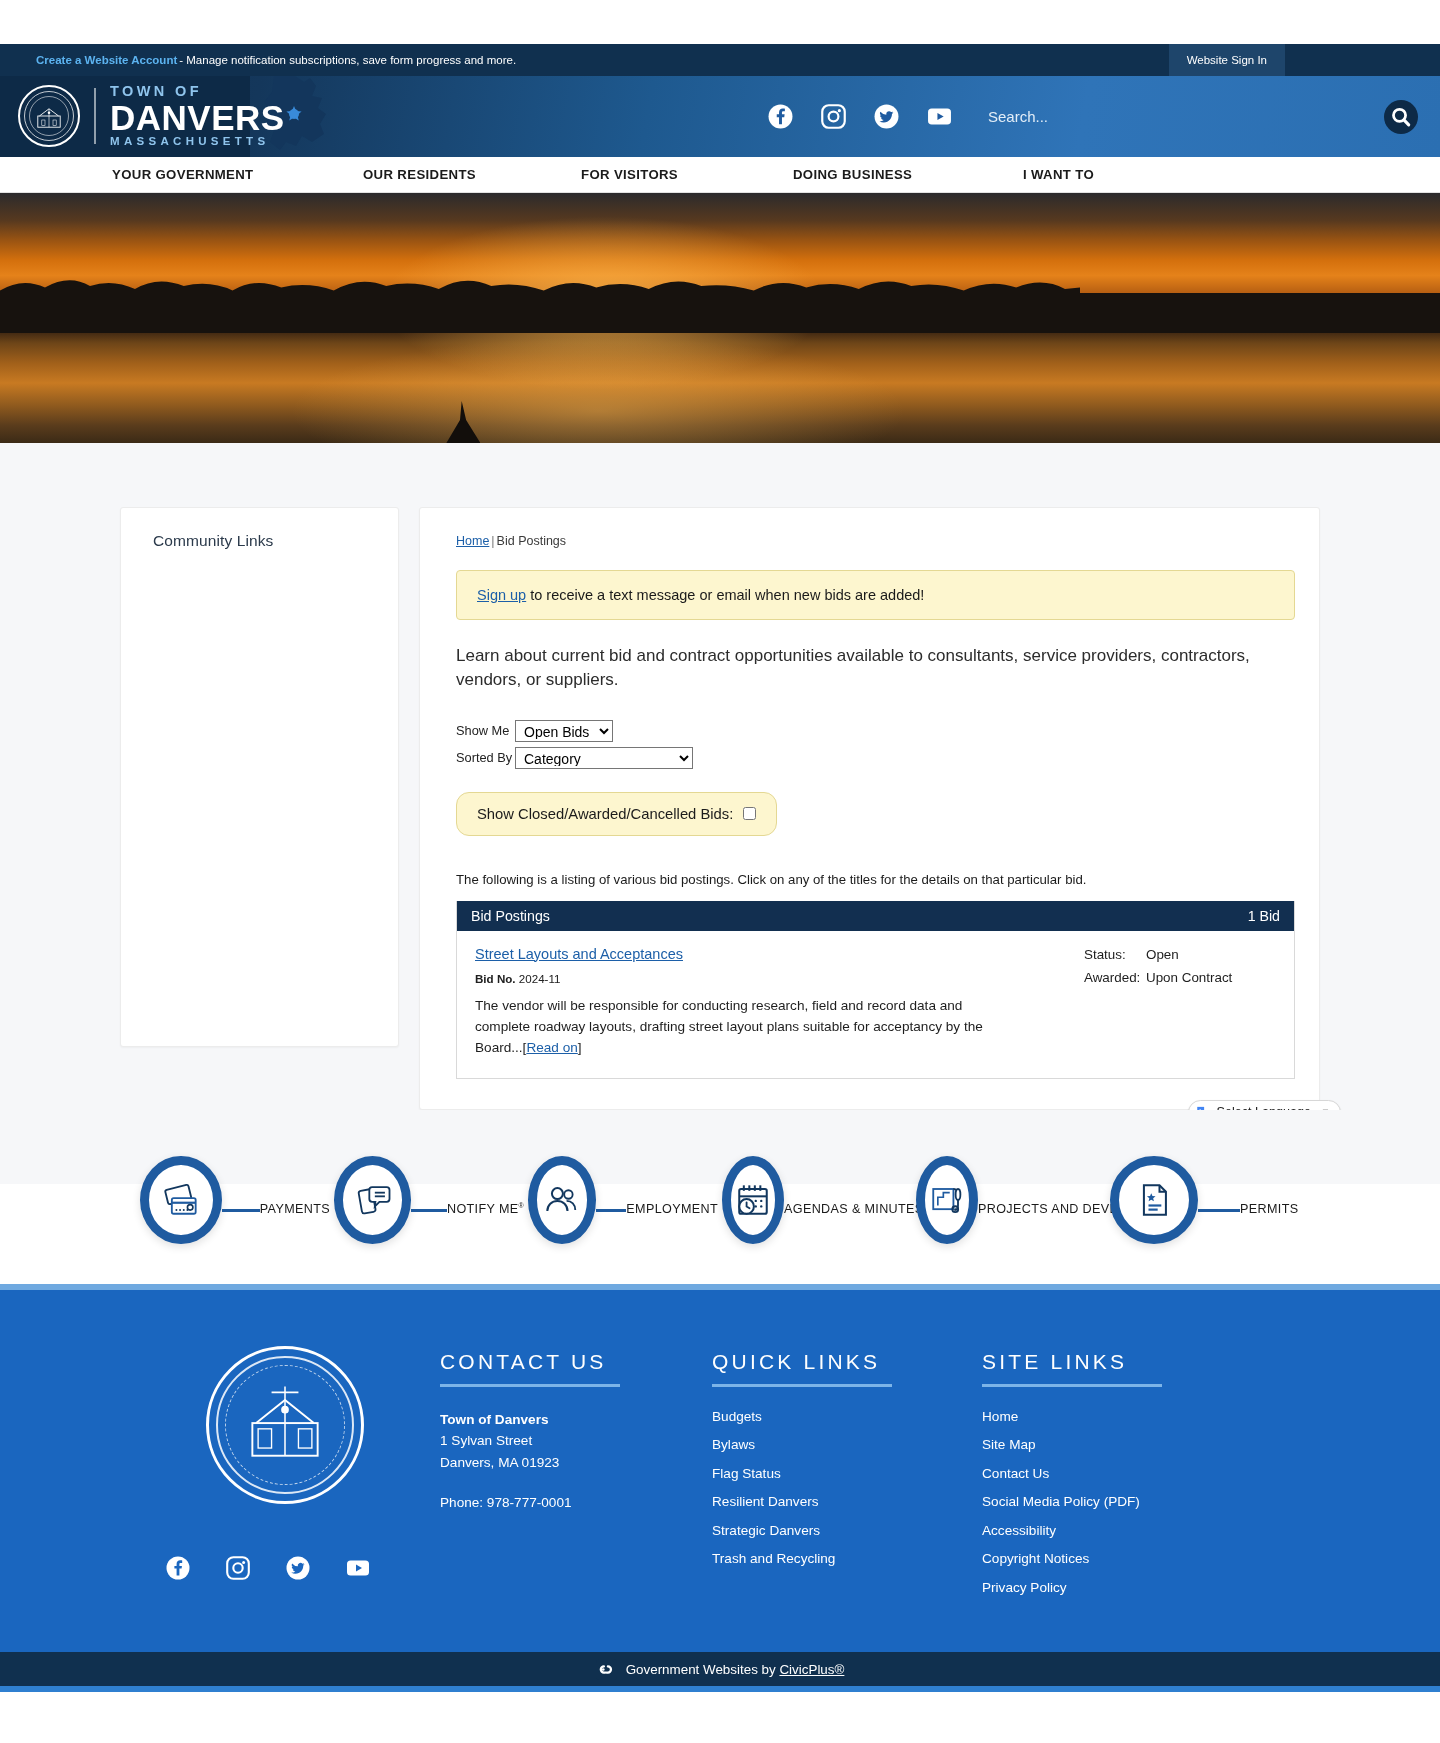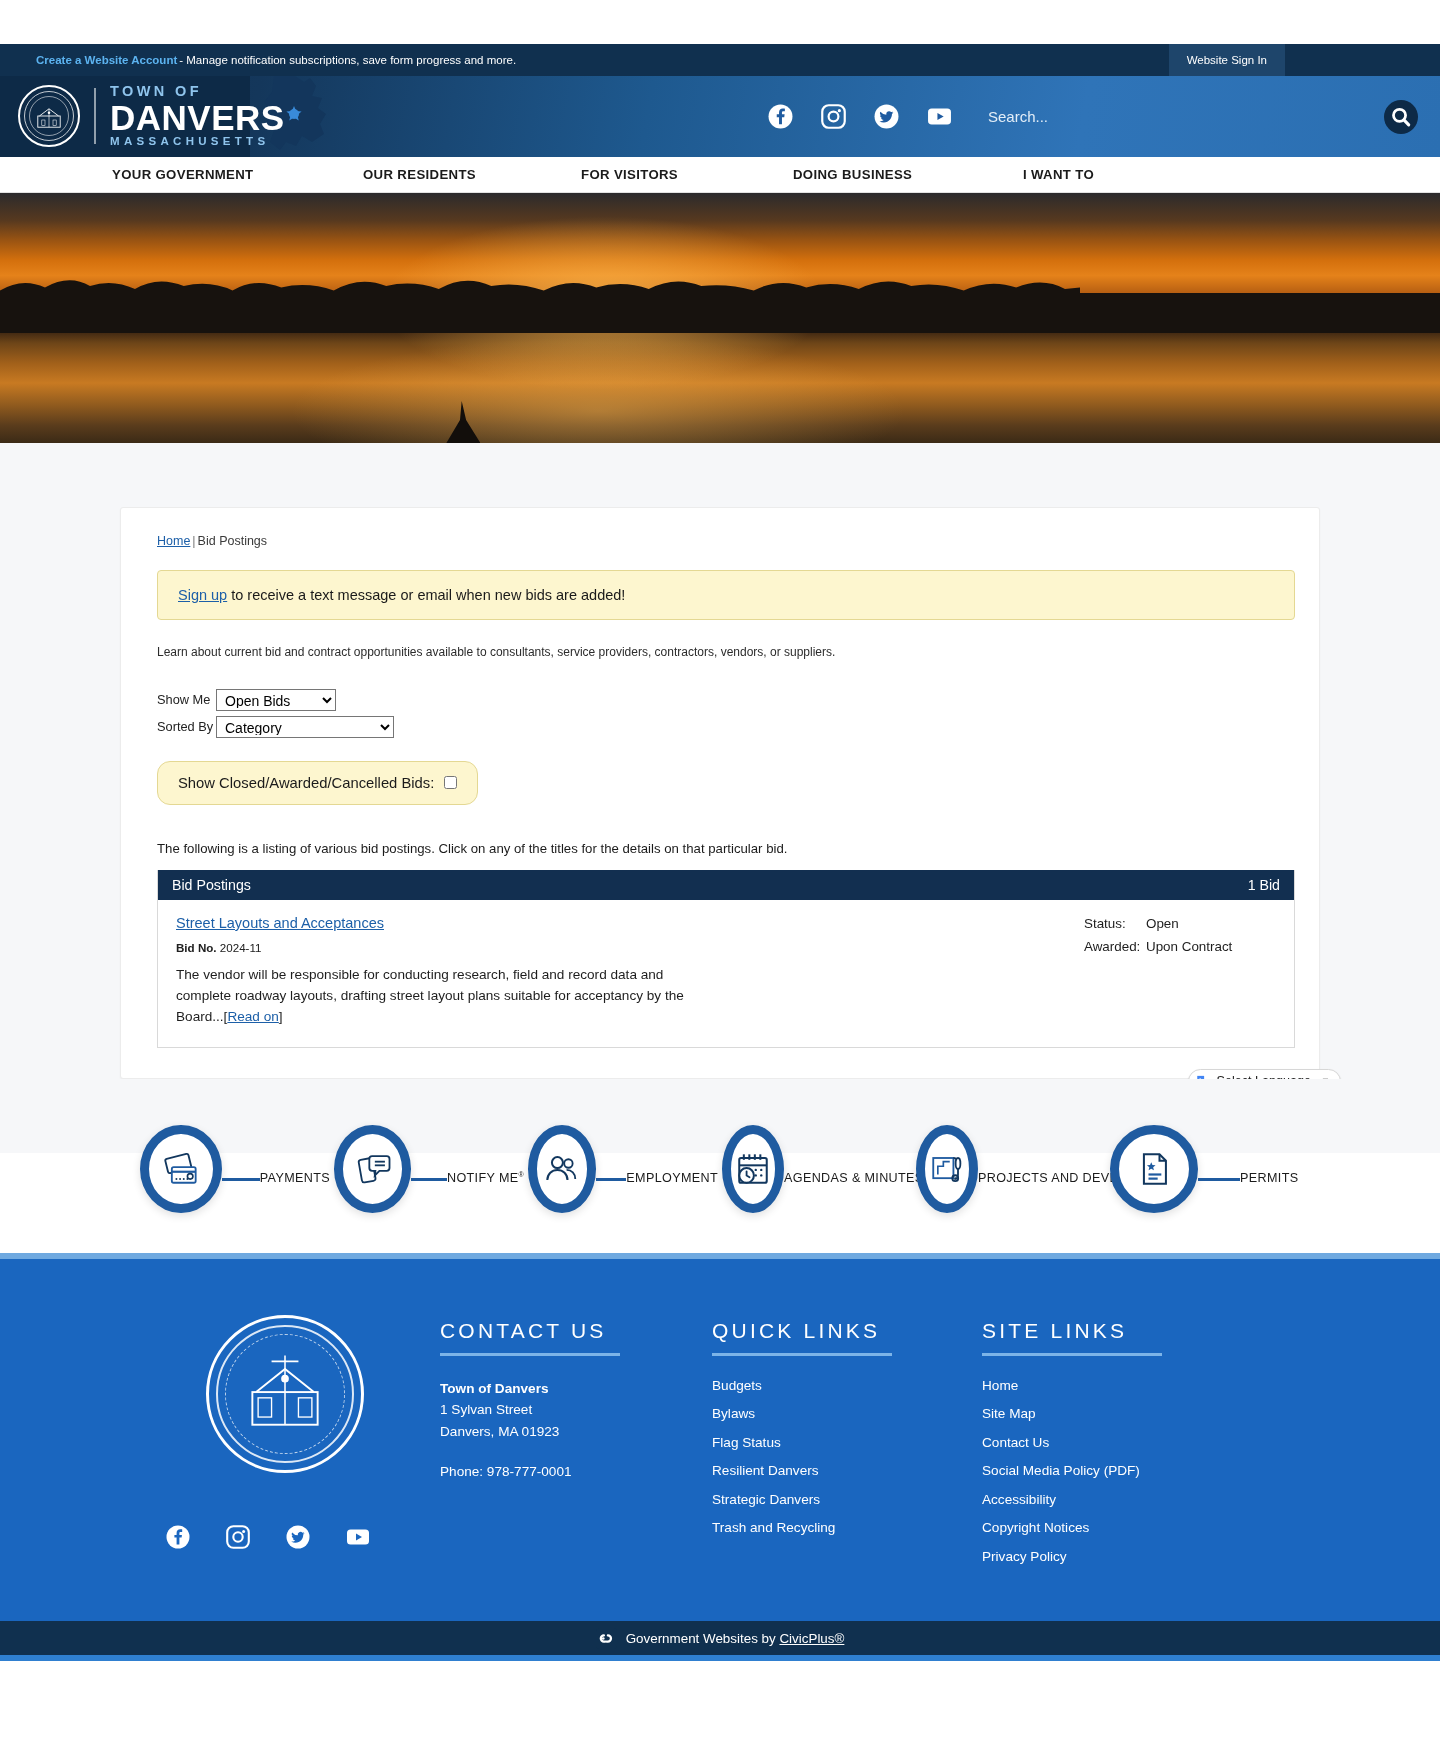--- a/index.html
+++ b/index.html
@@ -277,21 +277,21 @@
     border: 1px solid #e4d893;
     border-radius: 4px;
     padding: 16px 20px;
     font-size: 14.5px;
     color: #1a1a1a;
     margin-bottom: 24px;
   }
   .notice-box a { color: #1c5fa8; text-decoration: underline; }
 
   .lead-text {
-    font-size: 12px;
+    font-size: 17px;
     color: #2c2c2c;
     margin-bottom: 28px;
     line-height: 1.4;
   }
 
   .filter-row {
     display: flex;
     align-items: center;
     margin-bottom: 5px;
     font-size: 12.8px;
@@ -300,21 +300,21 @@
   .filter-row label { width: 59px; display: inline-block; }
   .filter-row select {
     font-family: "Liberation Sans", sans-serif;
     font-size: 14px;
     padding: 2px 4px;
     border: 1px solid #767676;
     background: #fff;
     color: #000;
     height: 22px;
   }
-  select.show-me { width: 120px; }
+  select.show-me { width: 98px; }
   select.sorted-by { width: 178px; }
 
   .closed-bids-box {
     margin-top: 18px;
     display: inline-flex;
     align-items: center;
     background: #fdf6cf;
     border: 1px solid #e4d893;
     border-radius: 13px;
     padding: 13px 20px;
@@ -631,20 +631,23 @@
     <path d="M0 40 L0 26 Q30 8 60 22 Q92 4 120 20 Q150 10 180 24 Q210 6 245 20 Q280 12 310 26 Q340 8 375 22 Q410 14 445 26 Q480 6 515 20 Q550 12 585 24 Q620 4 655 20 Q690 14 725 26 Q760 8 795 22 Q830 12 865 24 Q900 6 935 20 Q970 16 1005 26 Q1040 8 1075 22 Q1110 12 1145 24 Q1180 6 1215 20 Q1250 14 1285 26 Q1320 10 1355 22 Q1390 8 1420 24 L1440 22 L1440 40 Z" fill="#17120e"></path>
   </svg>
   <div class="treeline"></div>
   <div class="waterglow"></div>
   <div class="boat"></div>
 </div>
 
 <div class="page-body">
   <div class="content-row">
 
+    <aside class="sidebar-card">
+      <div class="sidebar-title">Community Links</div>
+    </aside>
 
     <section class="main-card">
 
       <div class="breadcrumb">
         <a>Home</a><span class="sep">|</span><span>Bid Postings</span>
       </div>
 
       <div class="notice-box">
         <a>Sign up</a><span> to receive a text message or email when new bids are added!</span>
       </div>

